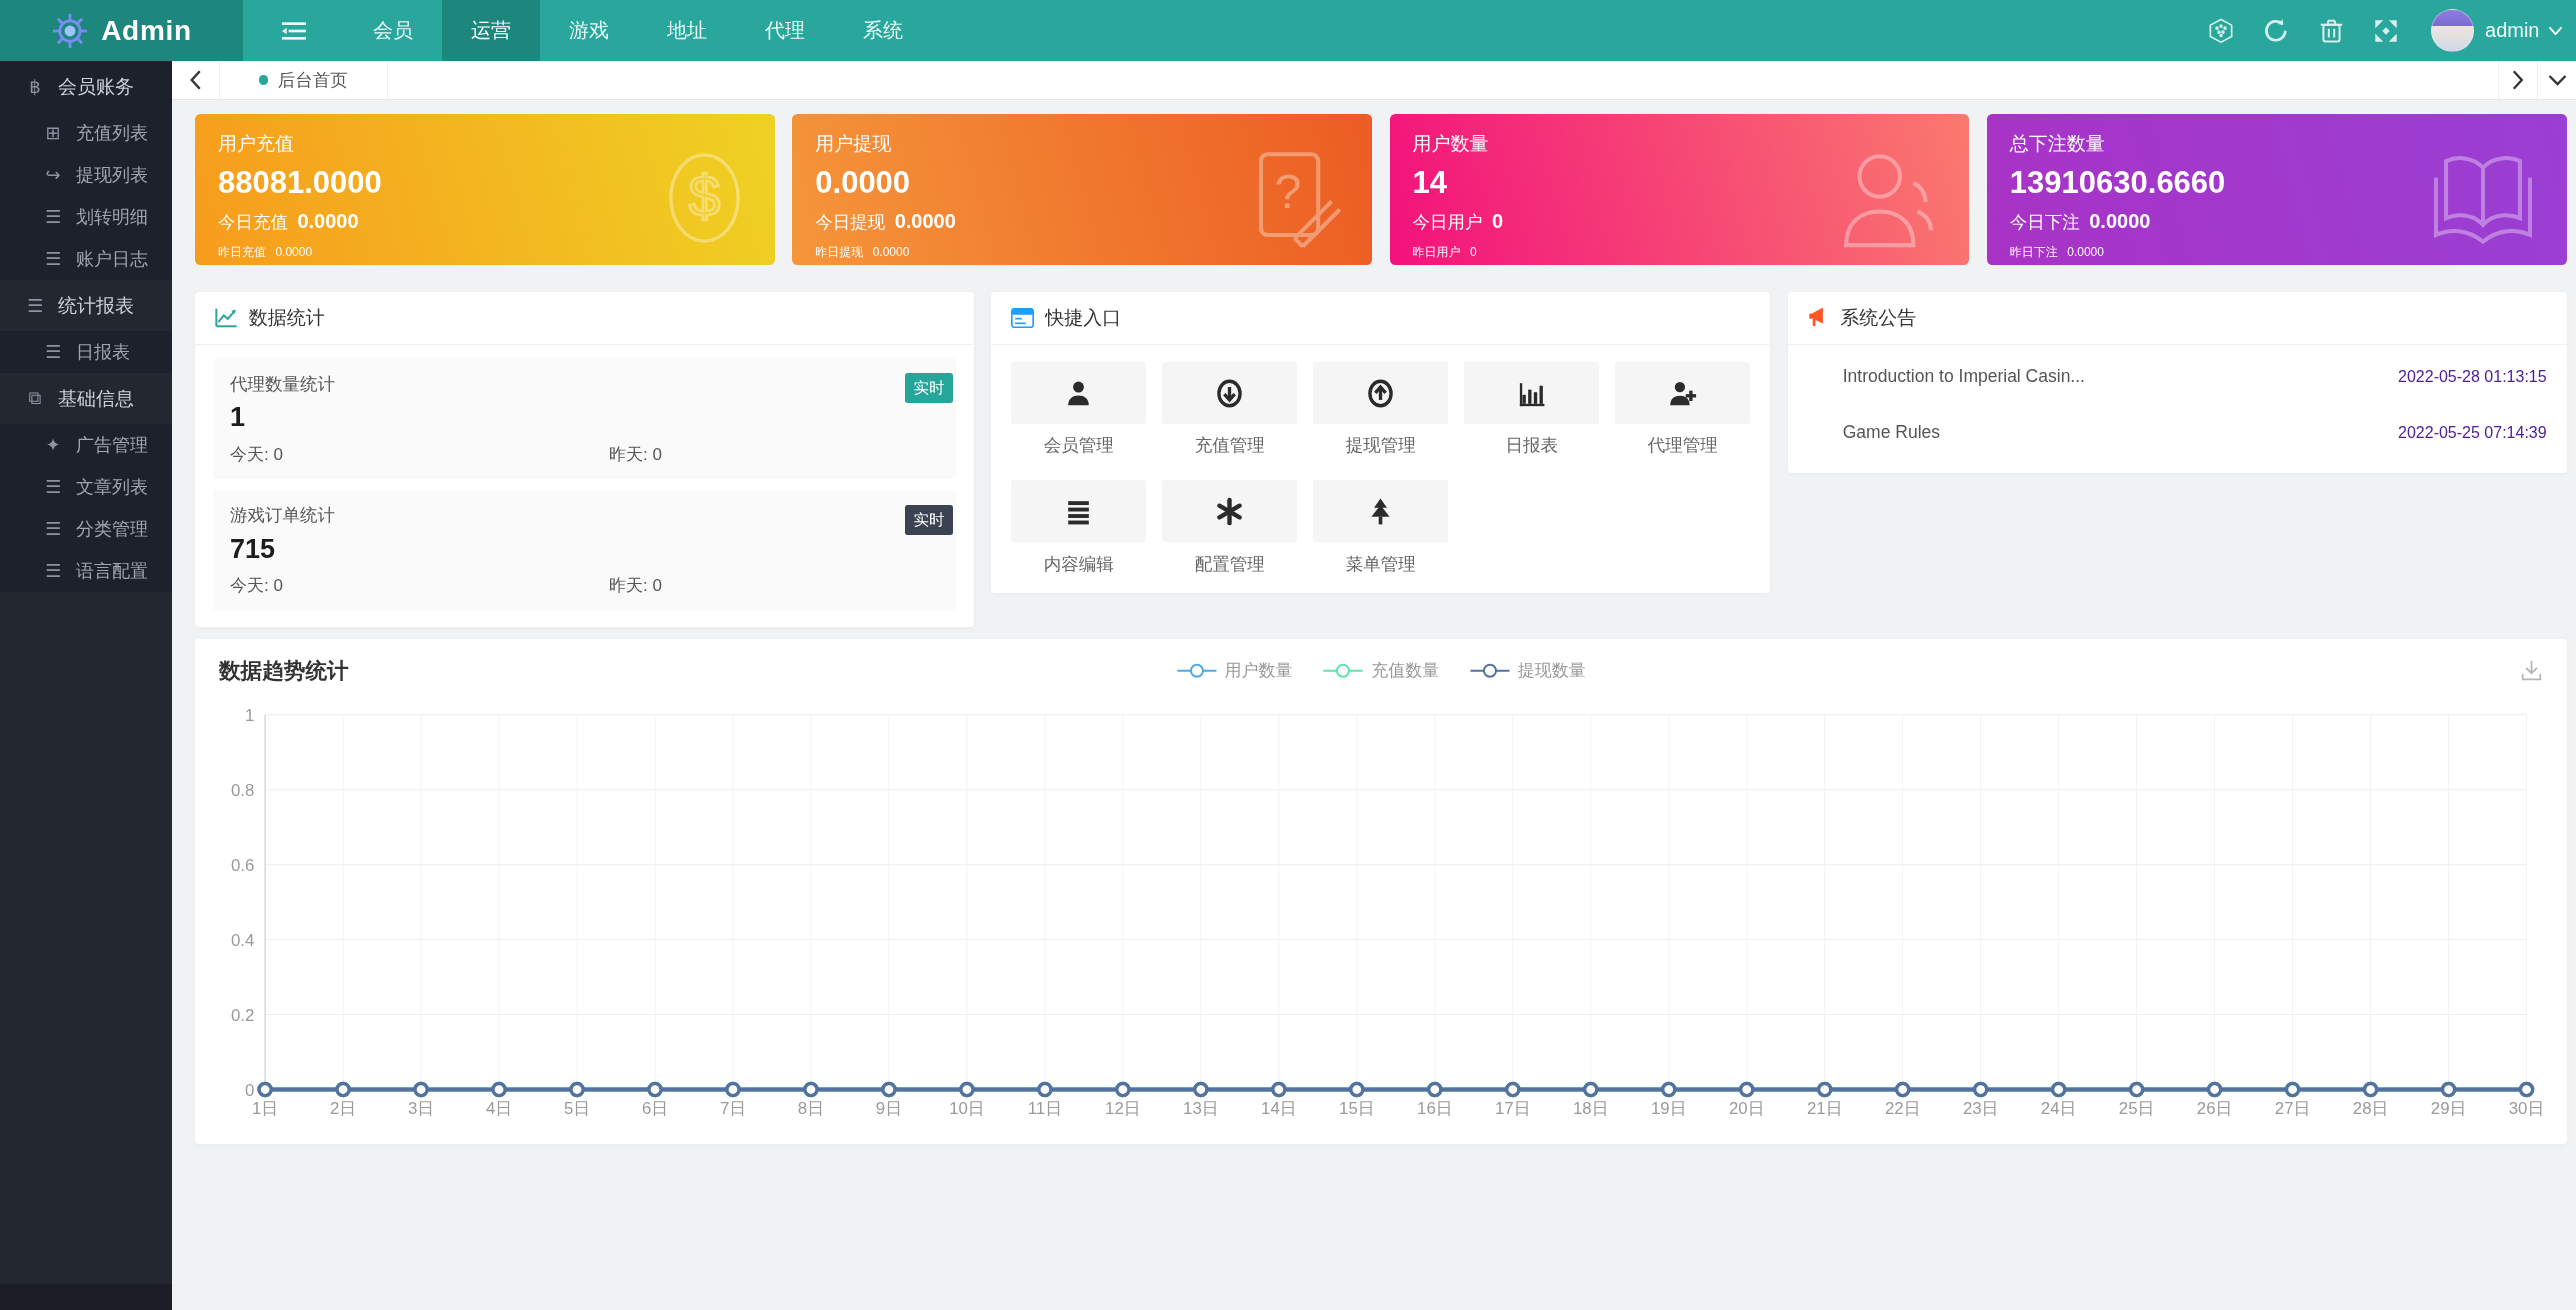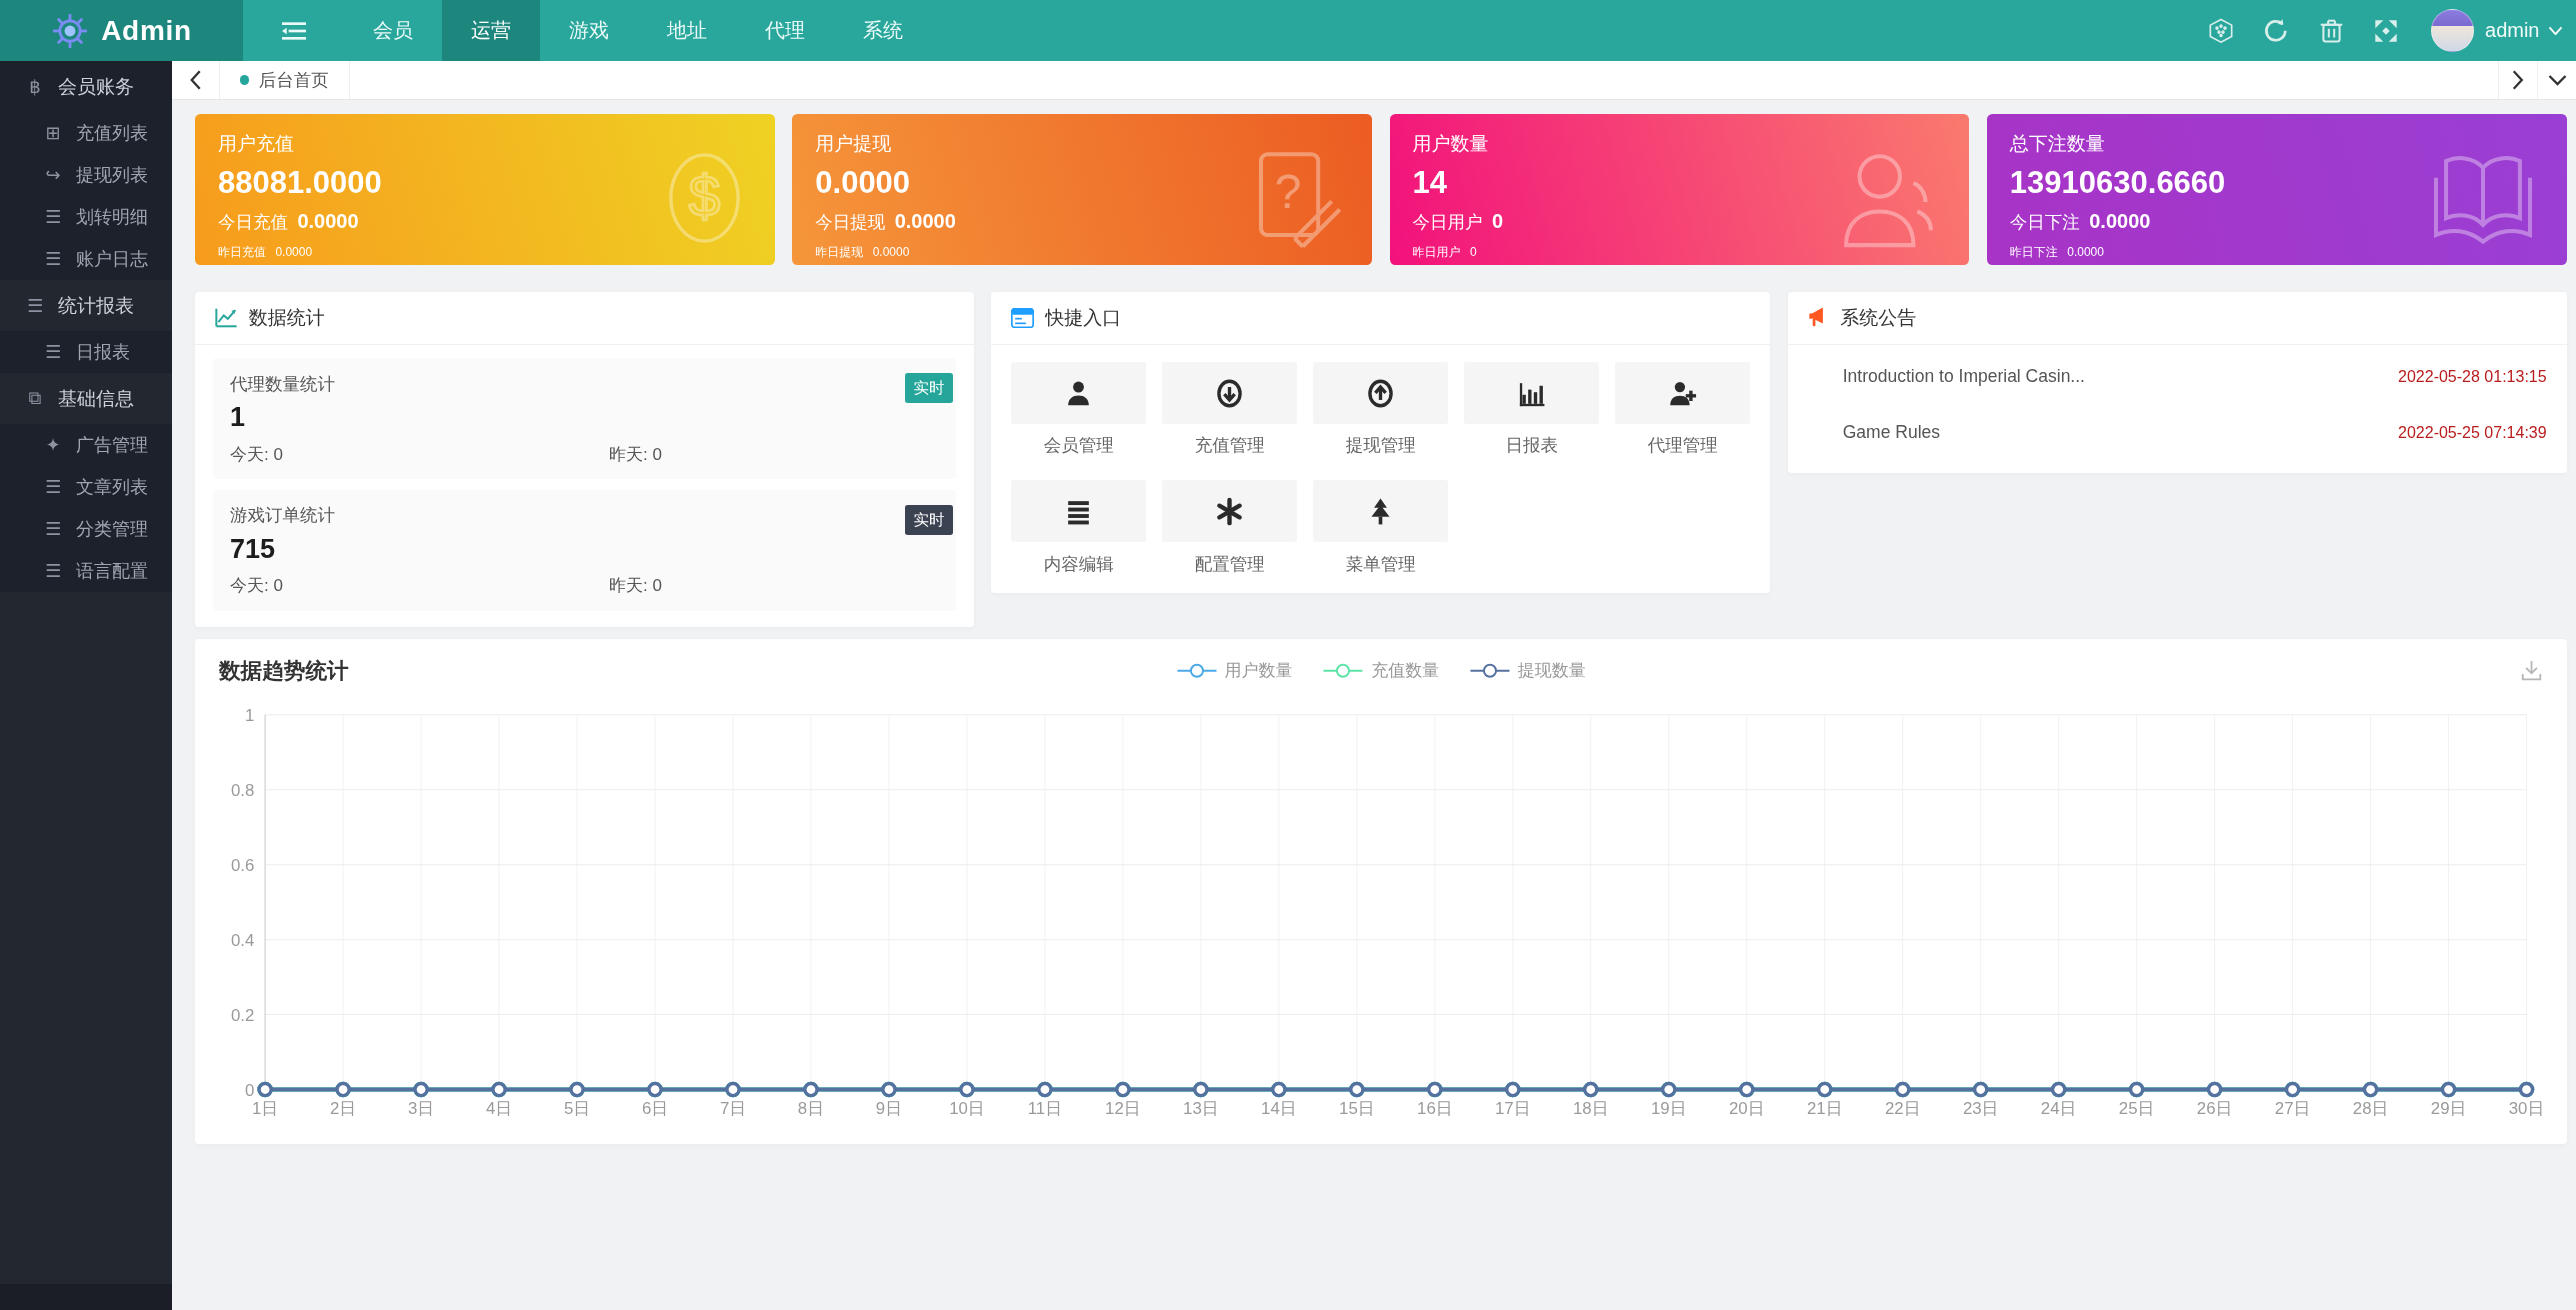--- a/index.html
+++ b/index.html
@@ -24,21 +24,21 @@
   .side-block-open { background:#1d212b; }
   .side-header { height:51px; display:flex; align-items:center; padding-left:20px; font-size:19px; color:#cdd1d9; cursor:pointer; }
   .side-child { height:42px; display:flex; align-items:center; padding-left:38px; font-size:18px; color:#9fa5b1; cursor:pointer; }
   .side-ic { width:30px; display:inline-flex; justify-content:center; margin-right:8px; font-size:18px; color:#8d93a0; }
   .side-bottom { position:absolute; bottom:0; left:0; right:0; height:25.6px; background:#1b1e26; }
 
   
   .main { position:absolute; top:61px; left:172px; right:0; bottom:0; }
   .tabbar { height:39px; background:#fff; border-bottom:0.7px solid #e6e6e6; display:flex; align-items:stretch; position:relative; }
   .tab-chev { width:47px; display:flex; align-items:center; justify-content:center; color:#333; cursor:pointer; }
-  .tab { display:flex; align-items:center; gap:9.4px; padding:0 20px; border-left:0.7px solid #eee; border-right:0.7px solid #eee; font-size:17.5px; color:#555; cursor:pointer; }
+  .tab { display:flex; align-items:center; gap:9.4px; padding:0 39px; border-left:0.7px solid #eee; border-right:0.7px solid #eee; font-size:17.5px; color:#555; cursor:pointer; }
   .tab-dot { width:9.4px; height:9.4px; border-radius:50%; background:#26a69a; }
   .tab-right { position:absolute; right:0; top:0; bottom:0; display:flex; }
   .tab-right .tab-chev { border-left:0.7px solid #eee; width:39px; }
 
   .content { padding:13.5px 9.4px 0 23px; }
 
   
   .cards-row { display:flex; gap:17.5px; }
   .stat-card { flex:1; height:151px; border-radius:5.4px; color:#fff; padding:17.5px 23px; position:relative; overflow:hidden; }
   .sc-title { font-size:19px; }
@@ -64,21 +64,21 @@
 
   .qe-body { padding:17.5px 20px; }
   .qe-grid { display:grid; grid-template-columns:repeat(5,1fr); column-gap:16px; row-gap:23px; }
   .qe-tile { text-align:center; cursor:pointer; }
   .qe-box { height:62px; background:#f5f5f5; border-radius:2.7px; display:flex; align-items:center; justify-content:center; color:#2b2b2b; }
   .qe-label { font-size:17.5px; color:#666; margin-top:9.4px; }
 
   .an-body { padding:4px 20px 12px; }
   .an-row { display:flex; justify-content:space-between; align-items:center; padding:17.5px 0; cursor:pointer;margin-left:35px; }
   .an-text { font-size:17.5px; color:#555; }
-  .an-date { font-size:16px; color:#b91c1c; }
+  .an-date { font-size:16px; color:#4c1d95; }
 
   
   .chart-panel { margin-top:12px; background:#fff; border-radius:4px; padding-bottom:9.4px; box-shadow:0 1.3px 5.4px rgba(0,0,0,.03); }
   .chart-head { display:flex; align-items:center; padding:17.5px 24px 6.7px; position:relative; }
   .chart-title { font-size:21.6px; font-weight:bold; color:#333; }
   .chart-legend { position:absolute; left:50%; transform:translateX(-50%); display:flex; gap:30px; }
   .legend-item { display:flex; align-items:center; gap:6.7px; font-size:17px; color:#999; cursor:pointer; }
   .chart-dl { margin-left:auto; color:#b5b5b5; cursor:pointer; }
   .chart-wrap { padding:4px 20px 0 20px; }
 

